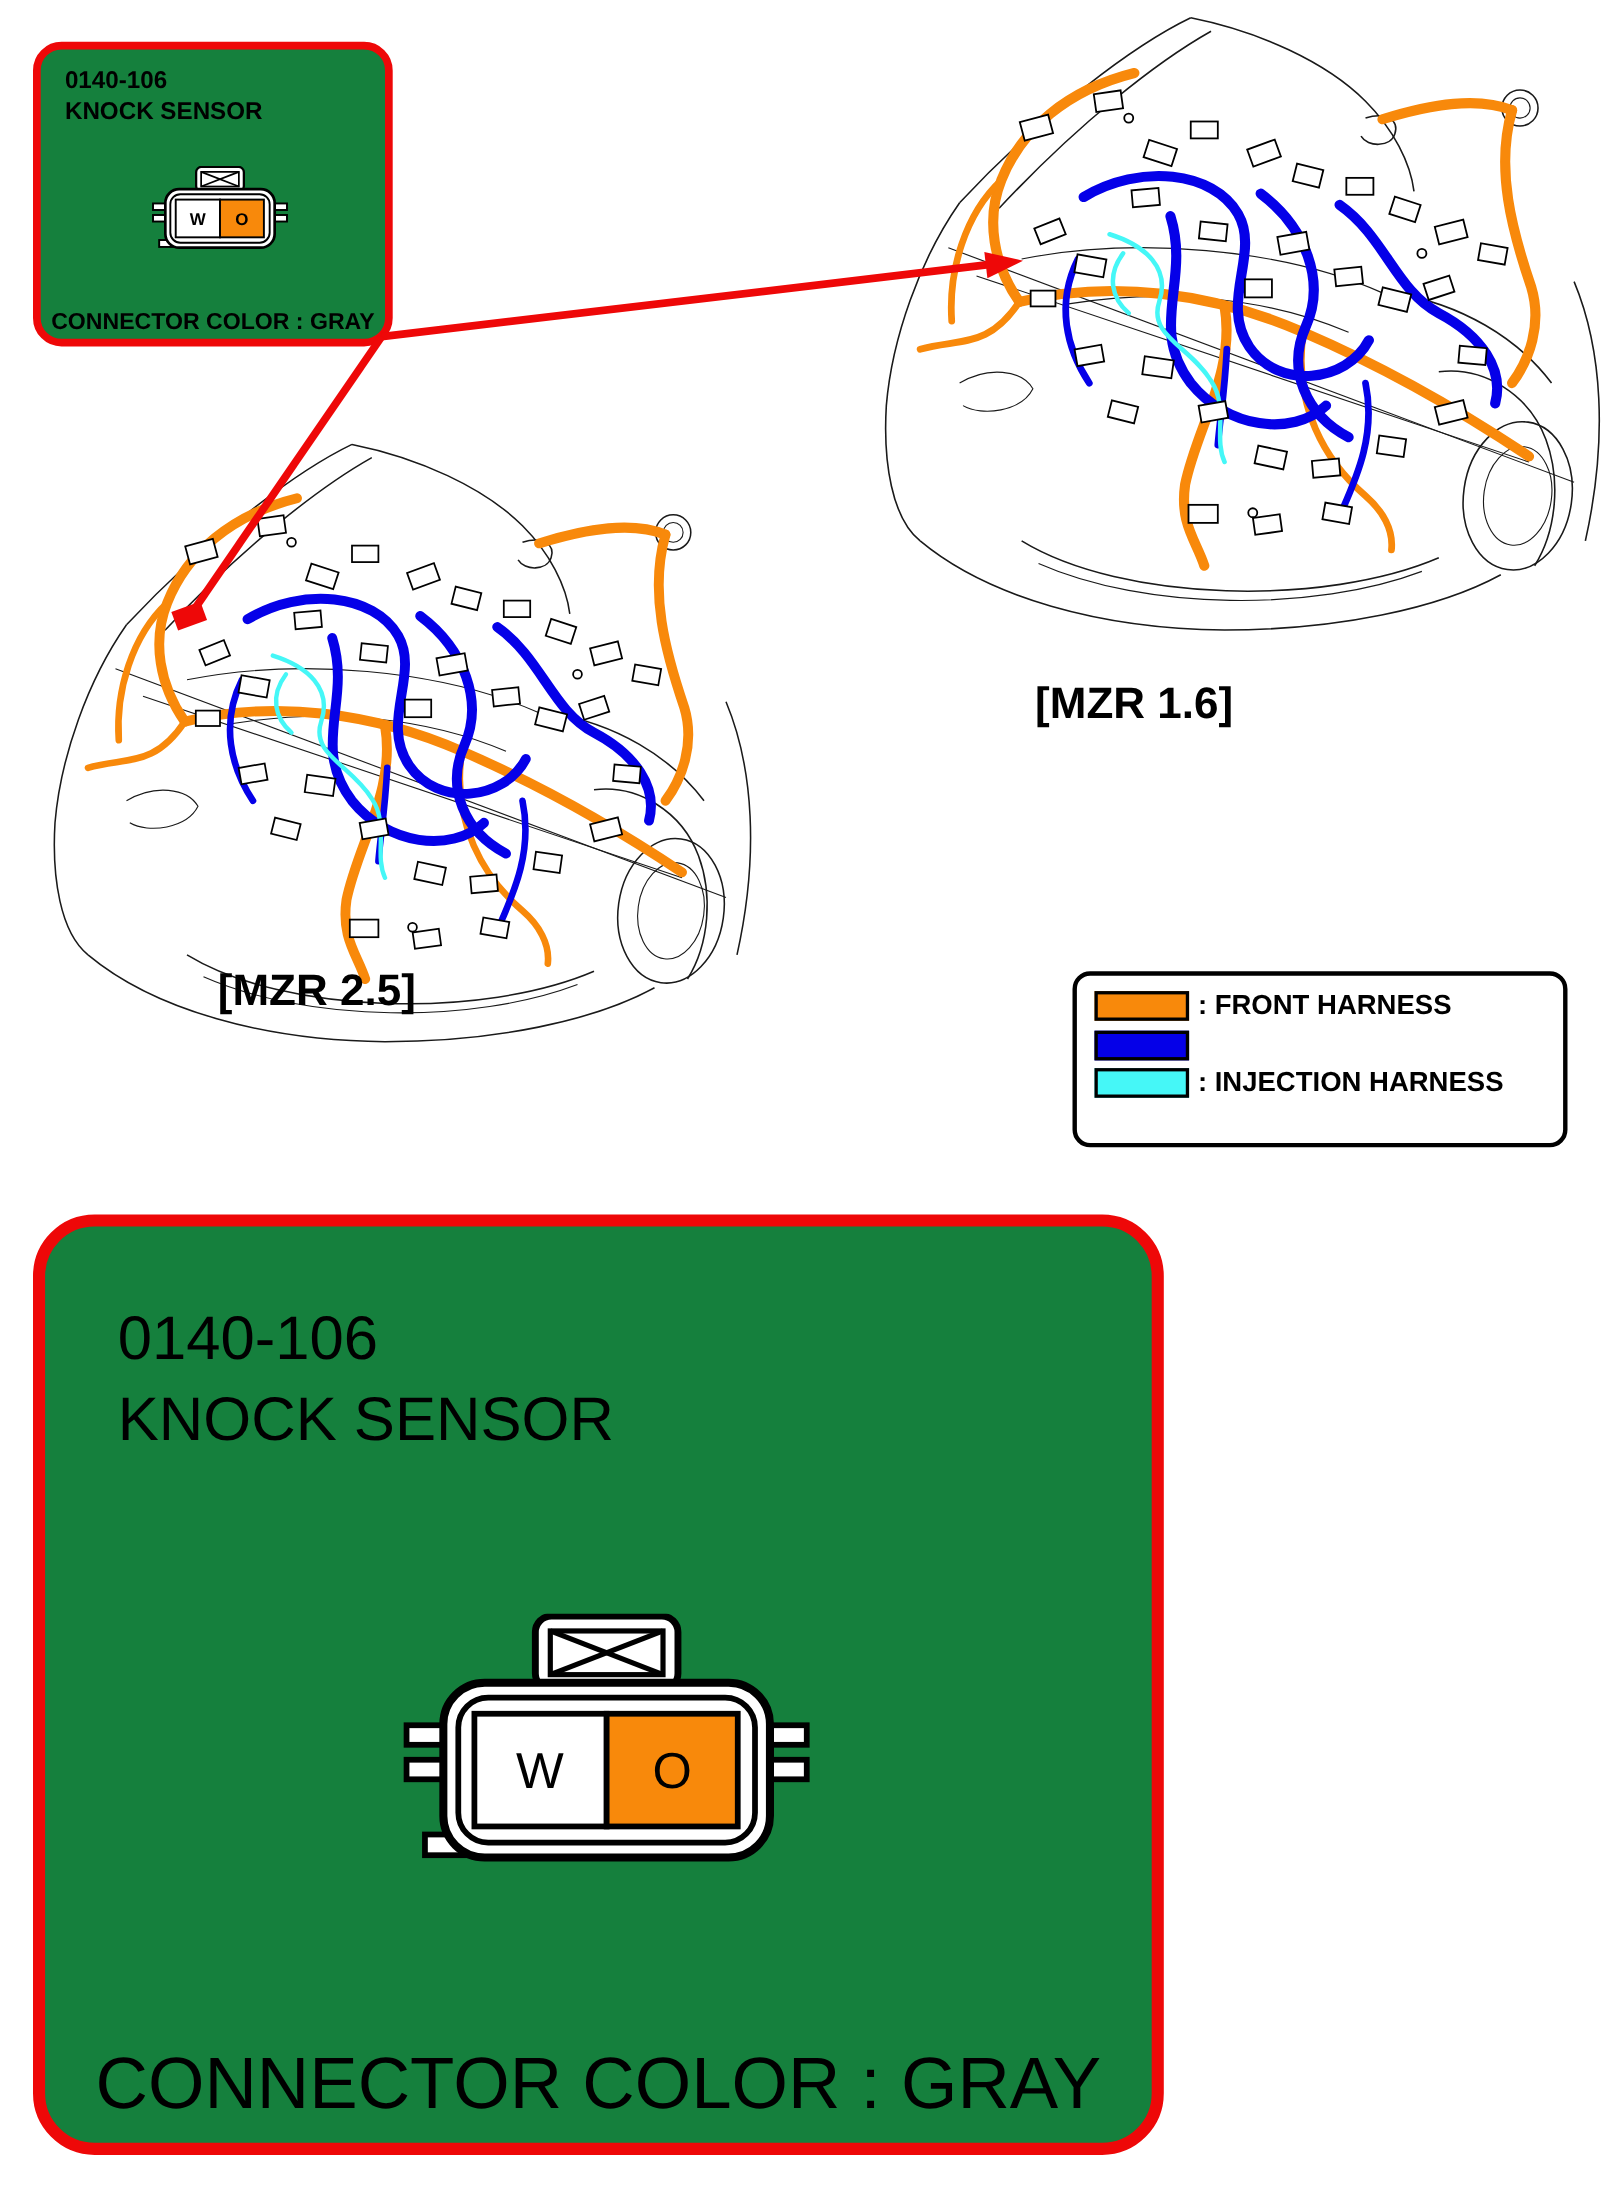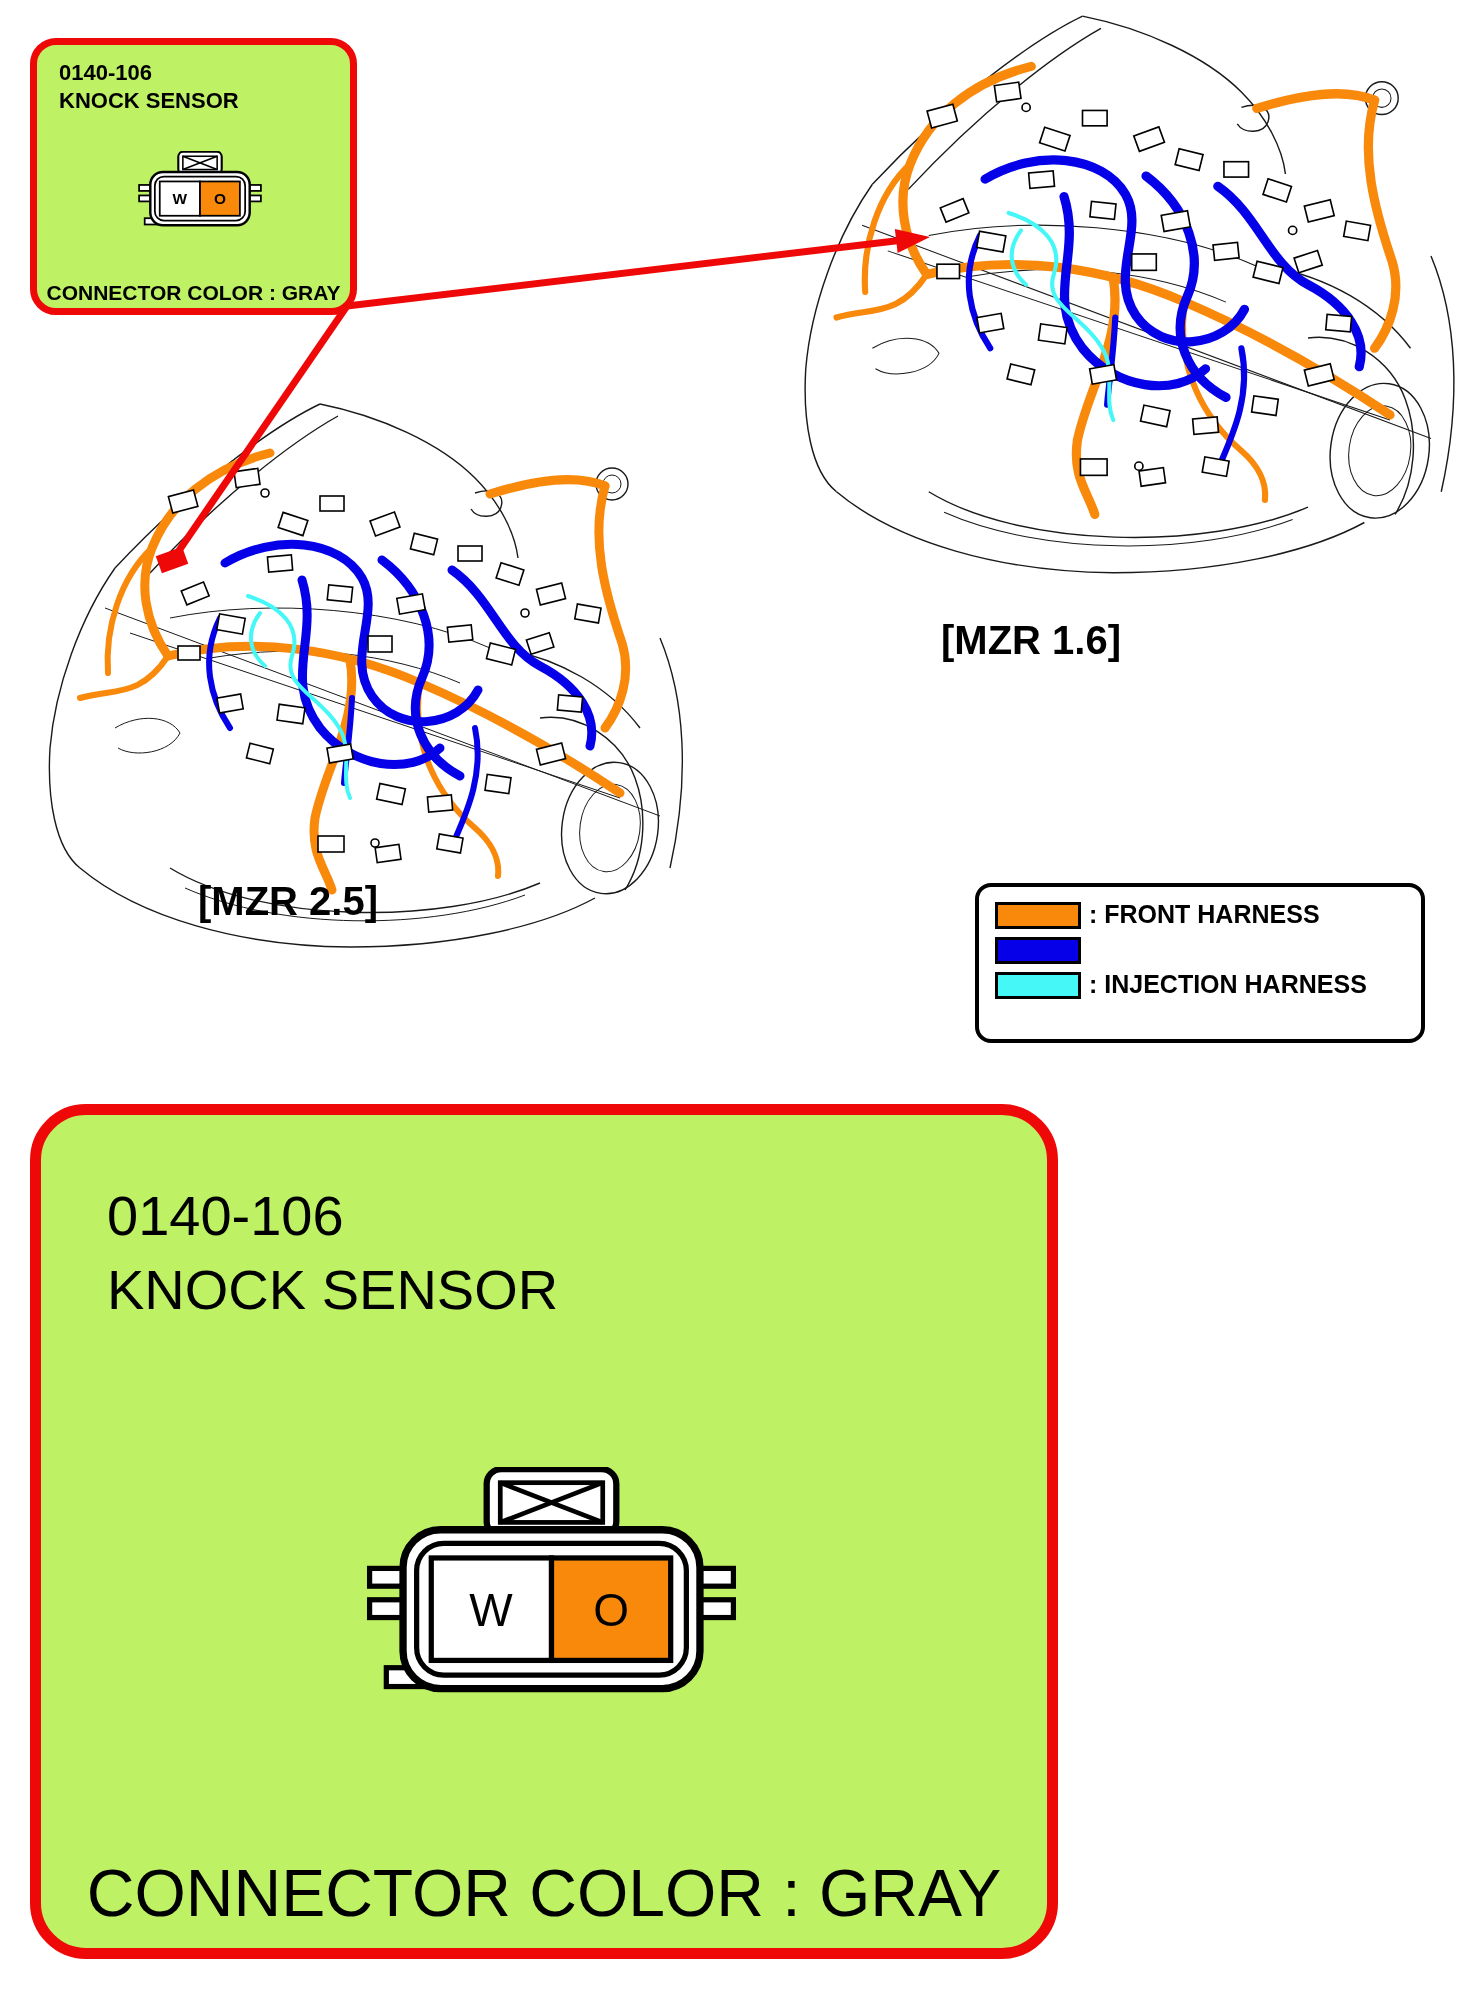--- a/index.html
+++ b/index.html
@@ -1,21 +1,21 @@
 <!DOCTYPE html>
 <html style="--red: #EE0808; --orange: #F8890B; --blue: #0500E8; --cyan: #45F7F7; --pin2: #F8890B;"><head>
 <meta charset="utf-8">
 <style>
   html,body{margin:0;padding:0;background:#fff;}
   #canvas{position:relative;width:1472px;height:1998px;background:#fff;overflow:hidden;
           font-family:"Liberation Sans","DejaVu Sans",sans-serif;color:#000;}
   .abs{position:absolute;}
 
   
-  .callout{border-style:solid;border-color:var(--red);background:#bef264;box-sizing:border-box;}
+  .callout{border-style:solid;border-color:var(--red);background:#15803d;box-sizing:border-box;}
   #callout-small{left:30px;top:38px;width:327px;height:277px;border-width:7px;border-radius:26px;z-index:3;}
   #callout-large{left:30px;top:1104px;width:1028px;height:855px;border-width:11px;border-radius:56px;z-index:3;}
 
   #callout-small .code,#callout-small .title{font-weight:bold;font-size:22px;line-height:28px;margin-left:22px;}
   #callout-small .code{margin-top:14px;}
   #callout-small .colorlabel{position:absolute;left:0;right:0;top:236px;text-align:center;
                              font-weight:bold;font-size:21px;}
   #callout-large .code,#callout-large .title{font-weight:normal;font-size:56px;line-height:74px;margin-left:66px;}
   #callout-large .code{margin-top:64px;}
   #callout-large .colorlabel{position:absolute;left:0;right:0;top:740px;text-align:center;
@@ -32,21 +32,21 @@
   
   #diagram-mzr25{left:20px;top:398px;width:680px;height:560px;z-index:1;}
   #diagram-mzr20{left:775px;top:10px;width:697px;height:574px;z-index:1;}
   .diagram-label{font-weight:bold;font-size:40px;white-space:nowrap;z-index:2;}
   #label-mzr20{left:941px;top:618px;}
   #label-mzr25{left:198px;top:879px;}
 
   
   #legend{left:975px;top:883px;width:450px;height:160px;border:4px solid #000;border-radius:16px;
           box-sizing:border-box;background:#fff;padding:12px 0 0 16px;z-index:2;}
-  .legend-row{display:flex;align-items:center;margin-bottom:5px;}
+  .legend-row{display:flex;align-items:flex-start;margin-bottom:5px;}
   .legend-swatch{width:86px;height:27px;border:3px solid #000;box-sizing:border-box;flex:0 0 auto;margin-top:2px;}
   .legend-text{margin-left:8px;font-weight:bold;font-size:25px;line-height:31px;white-space:nowrap;}
   .legend-line2{margin-left:16px;}
   .legend-line2:empty{display:none;}
 
   
   #overlay{left:0;top:0;width:1472px;height:1998px;z-index:4;pointer-events:none;}
 
   
   .car-line{fill:none;stroke:#1a1a1a;stroke-width:1.4;}

